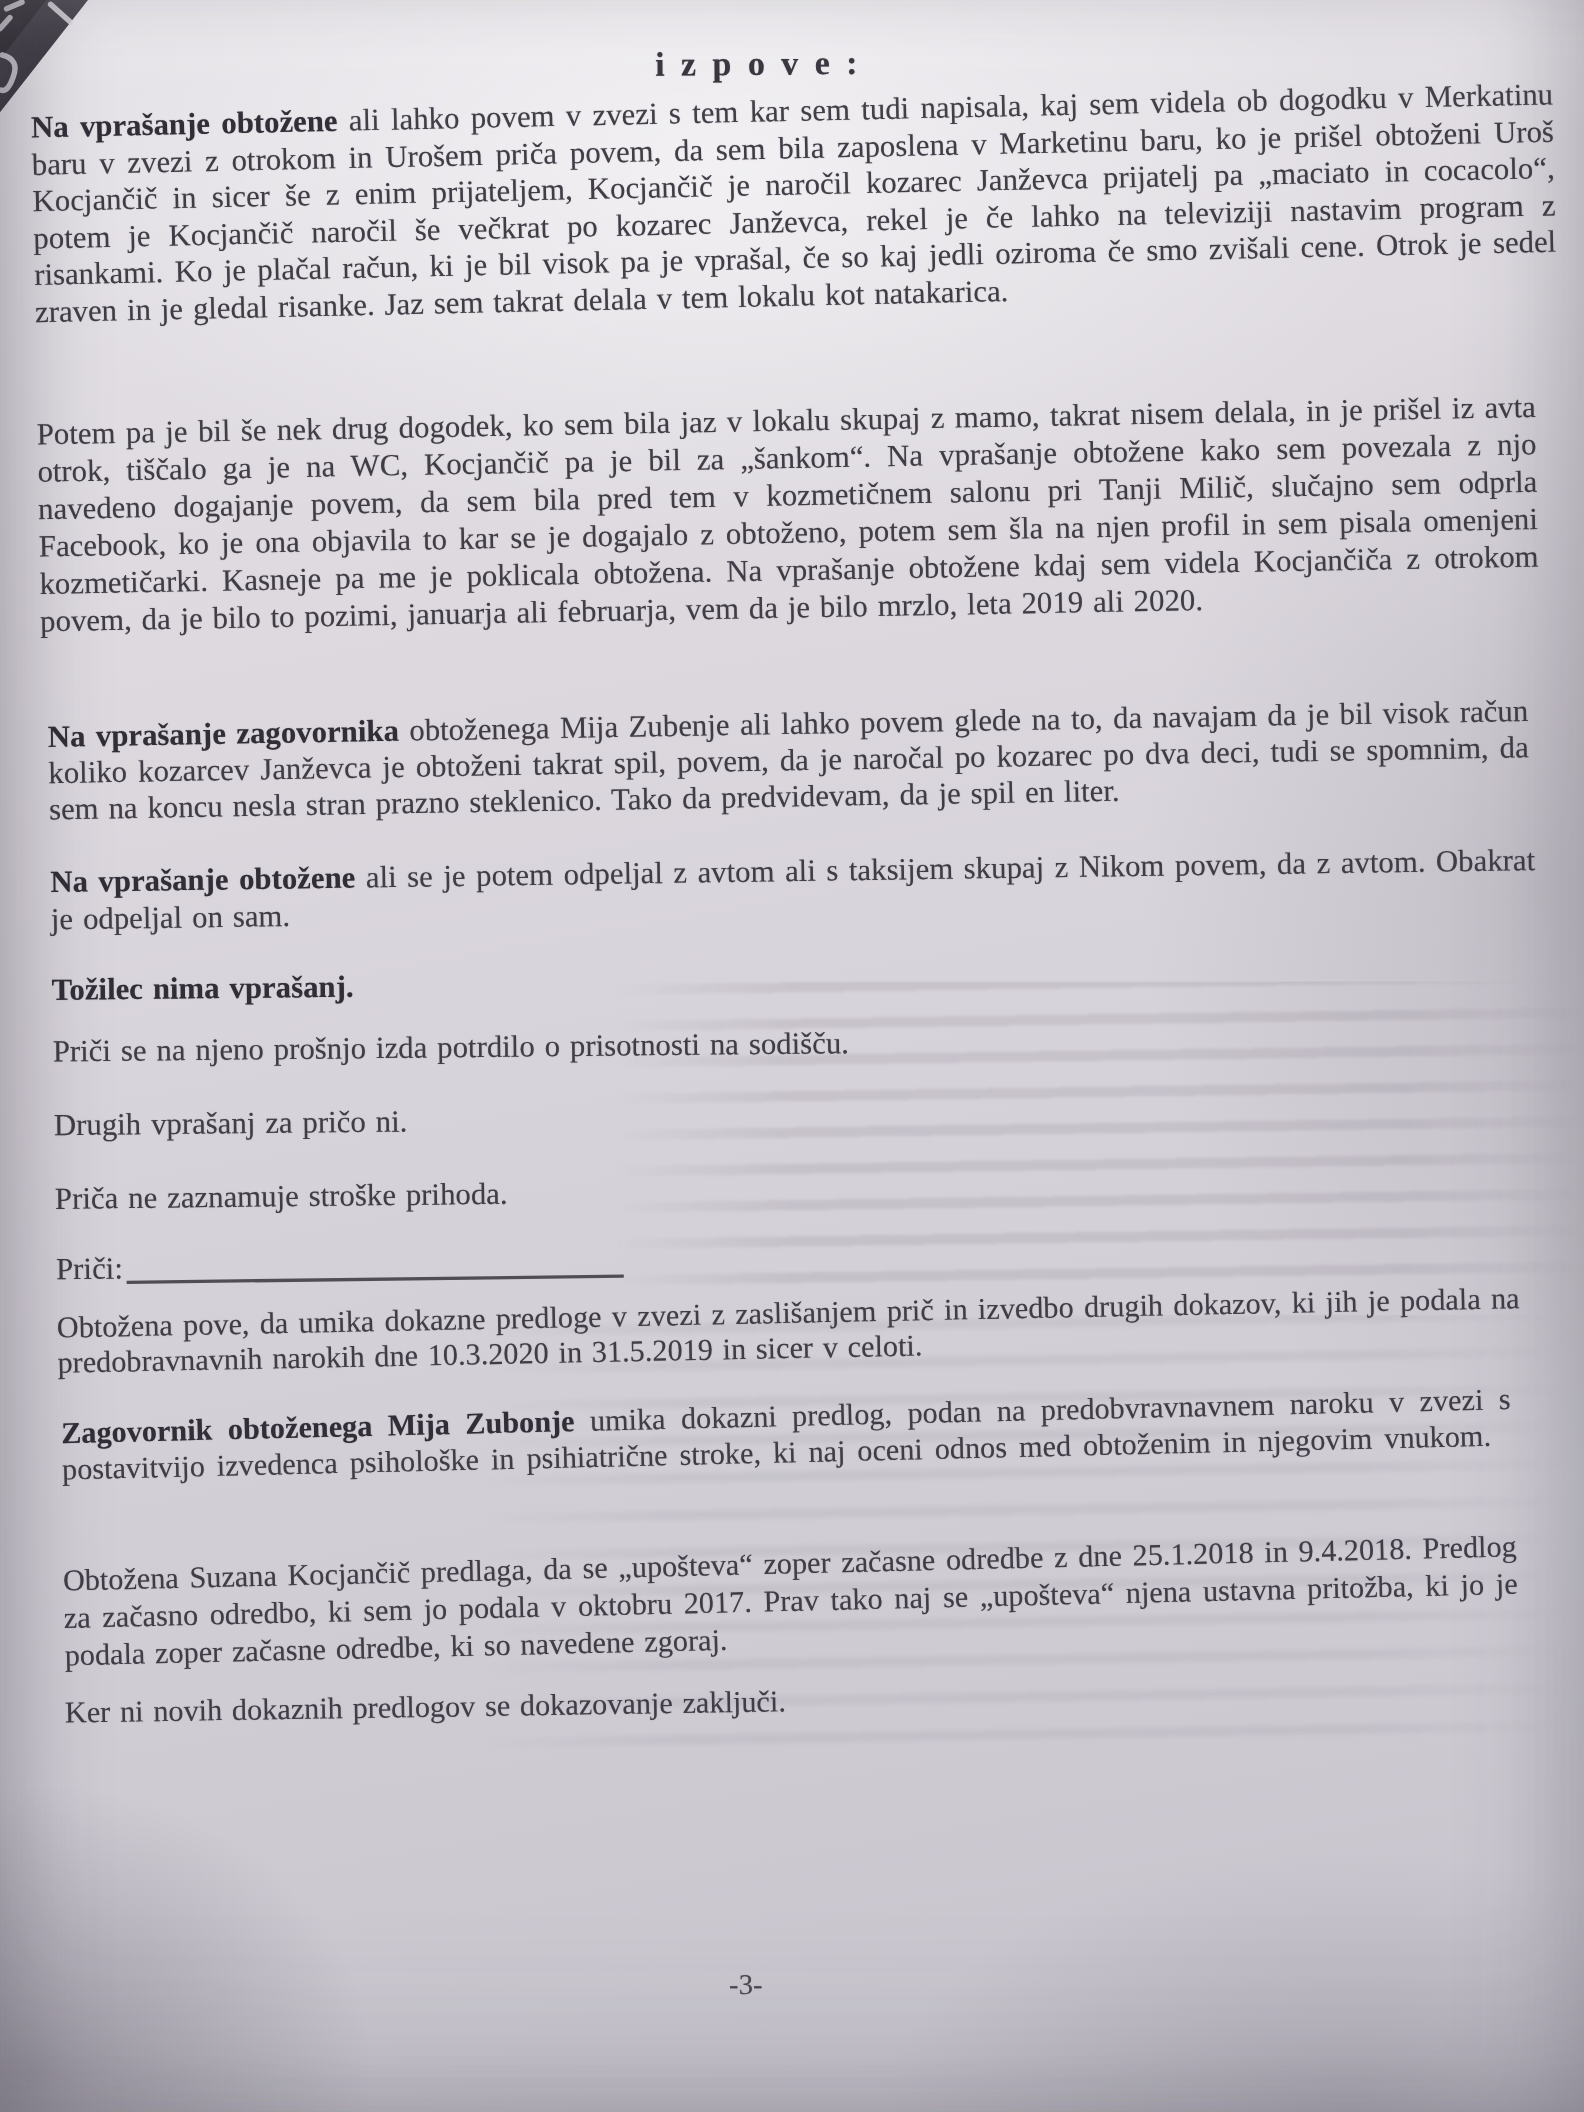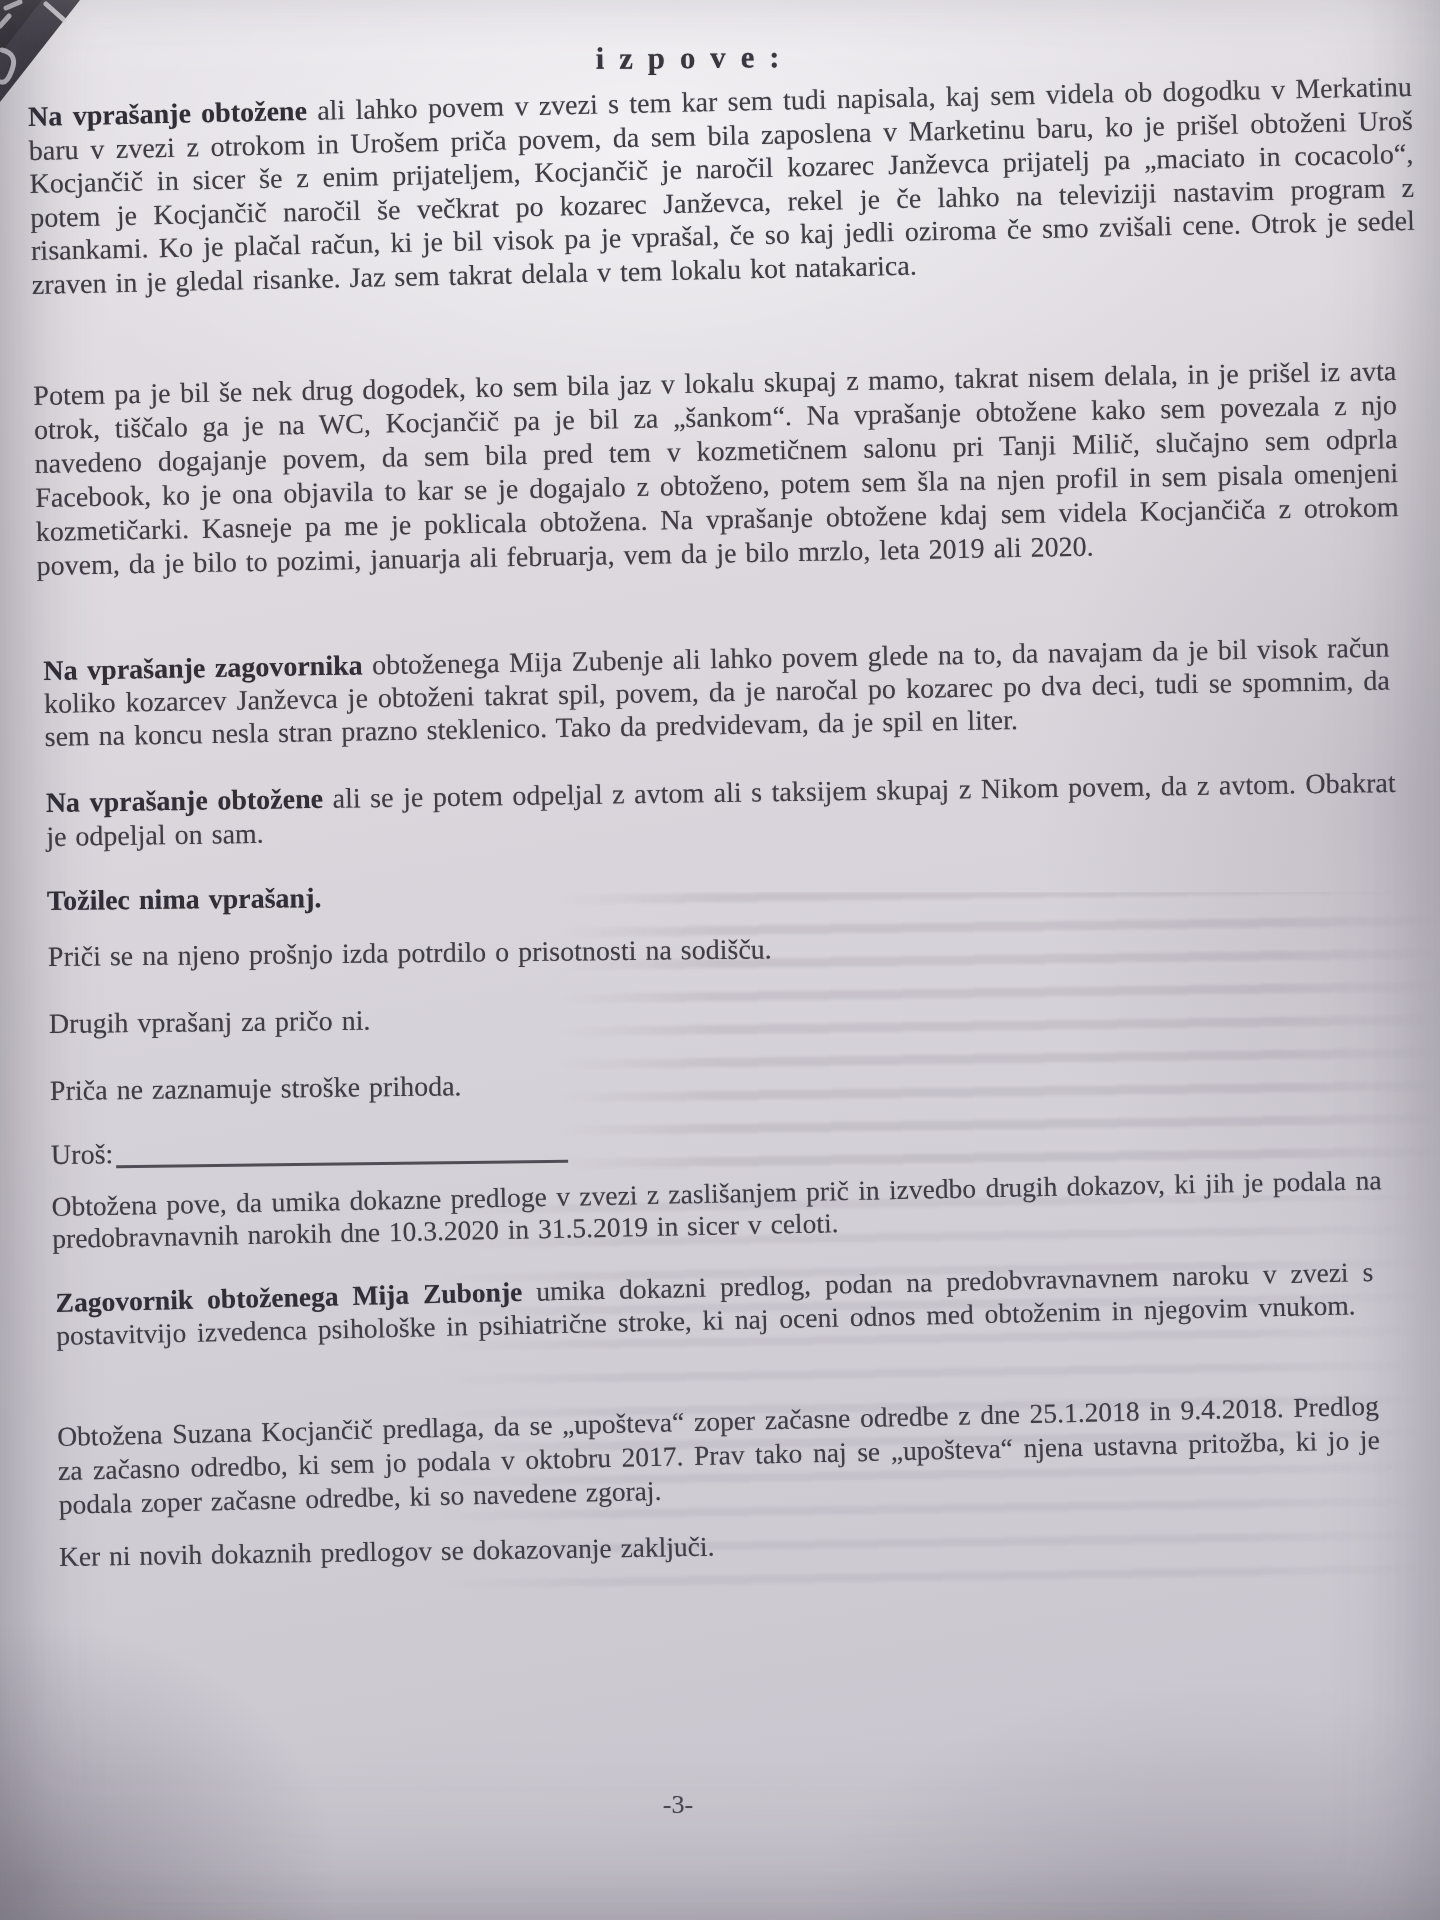--- a/index.html
+++ b/index.html
@@ -119,21 +119,21 @@
 
   <p class="para single" style="top:1007px;left:49px;right:200px;--rot:-0.6deg">
     <span>Drugih vprašanj za pričo ni.</span>
   </p>
 
   <p class="para single" style="top:1074px;left:50px;right:200px;--rot:-0.65deg">
     <span>Priča ne zaznamuje stroške prihoda.</span>
   </p>
 
   <p class="para single" style="top:1138px;left:51px;right:120px;--rot:-0.7deg">
-    <span>Uroš:</span><span class="sigline"></span>
+    <span>Priči:</span><span class="sigline"></span>
   </p>
 
   <p class="para" style="top:1191px;left:52px;right:58px;font-size:27.5px;line-height:32px;--rot:-1.15deg">
     <span>Obtožena pove, da umika dokazne predloge v zvezi z zaslišanjem prič in izvedbo drugih dokazov, ki jih je podala na predobravnavnih narokih dne 10.3.2020 in 31.5.2019 in sicer v celoti.</span>
   </p>
 
   <p class="para" style="top:1286px;left:56px;right:66px;font-size:27.5px;line-height:33px;word-spacing:4px;--rot:-1.35deg">
     <b>Zagovornik obtoženega Mija Zubonje</b><span> umika dokazni predlog, podan na predobvravnavnem naroku v zvezi s postavitvijo izvedenca psihološke in psihiatrične stroke, ki naj oceni odnos med obtoženim in njegovim vnukom.</span>
   </p>
 

